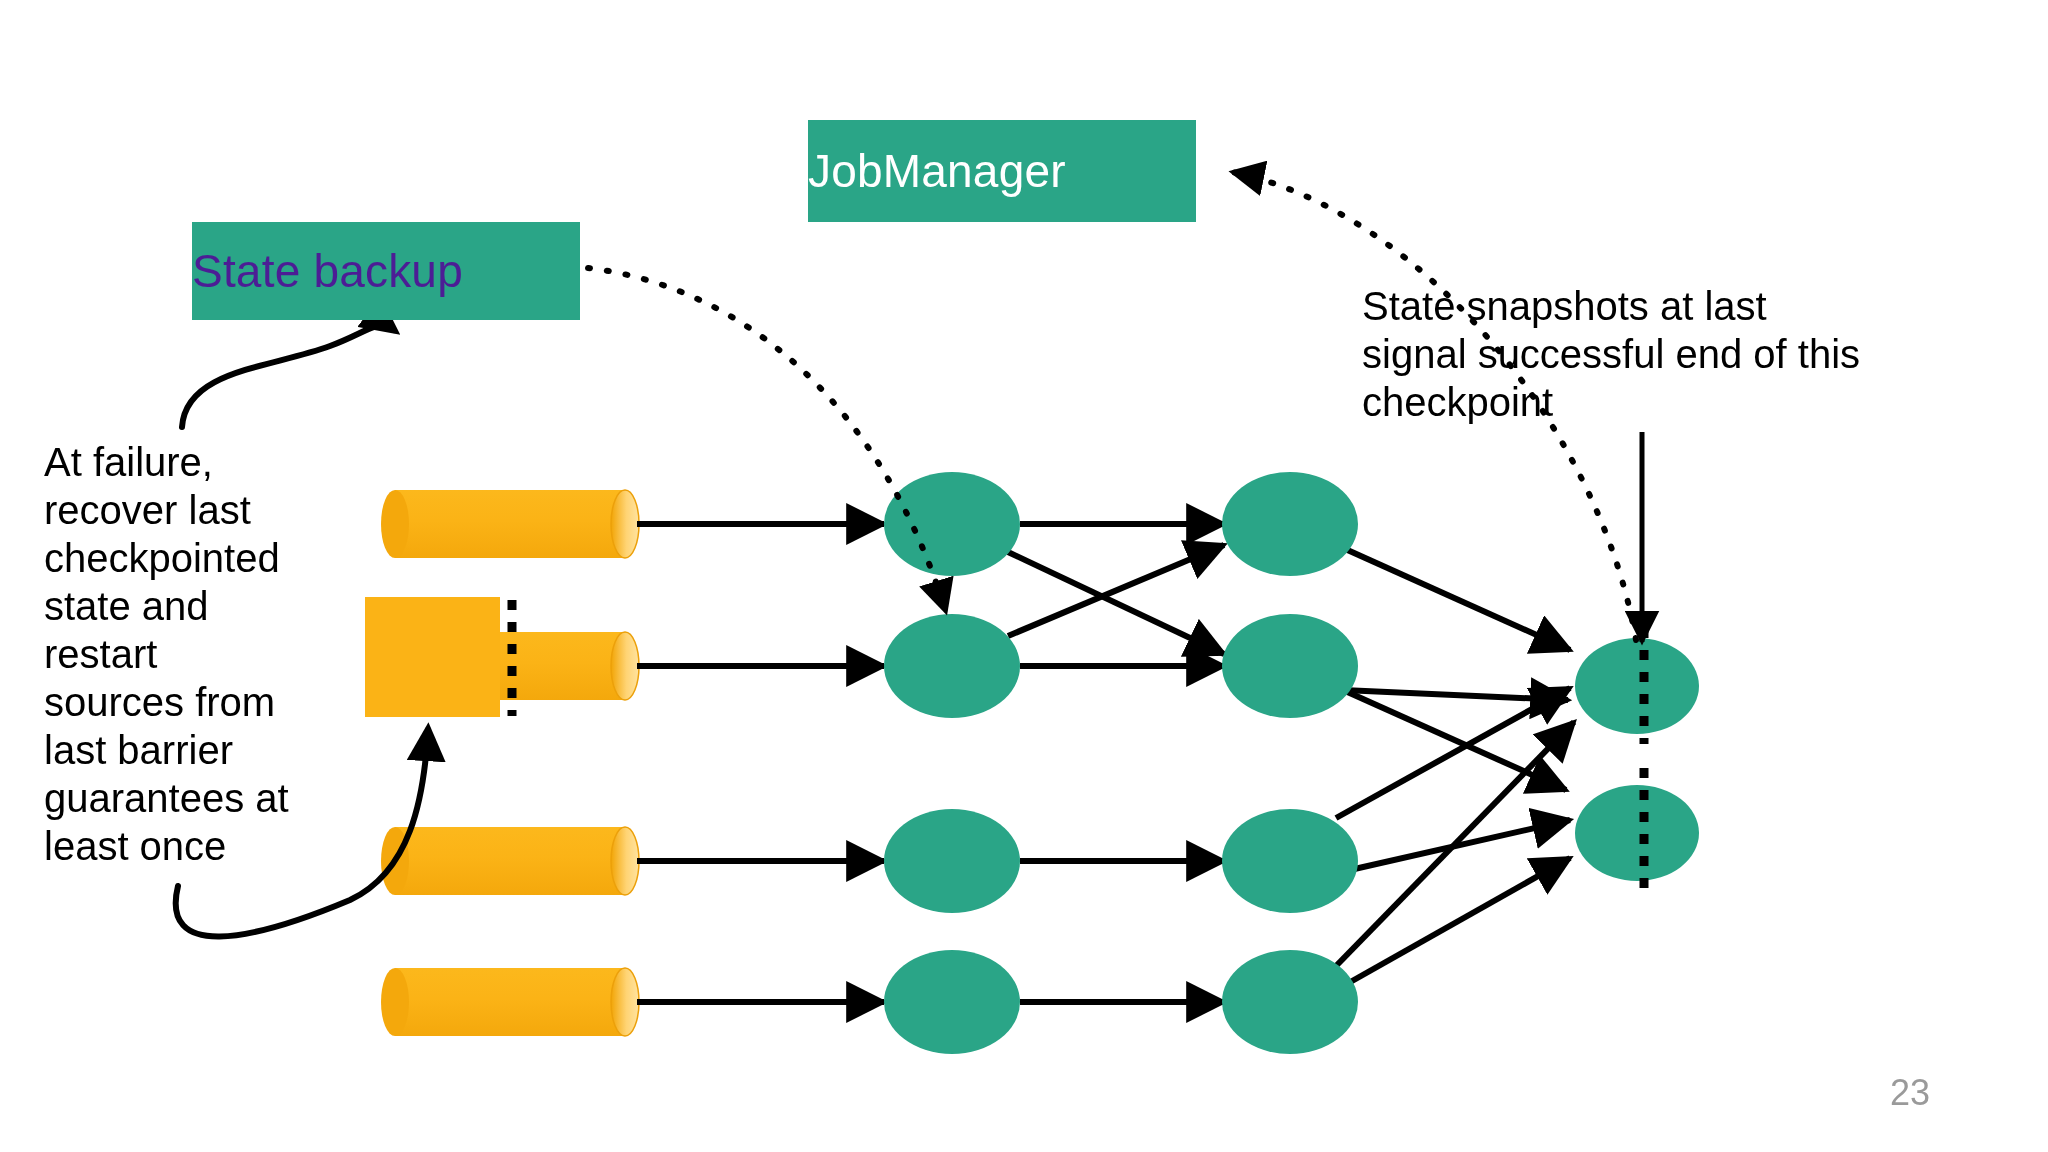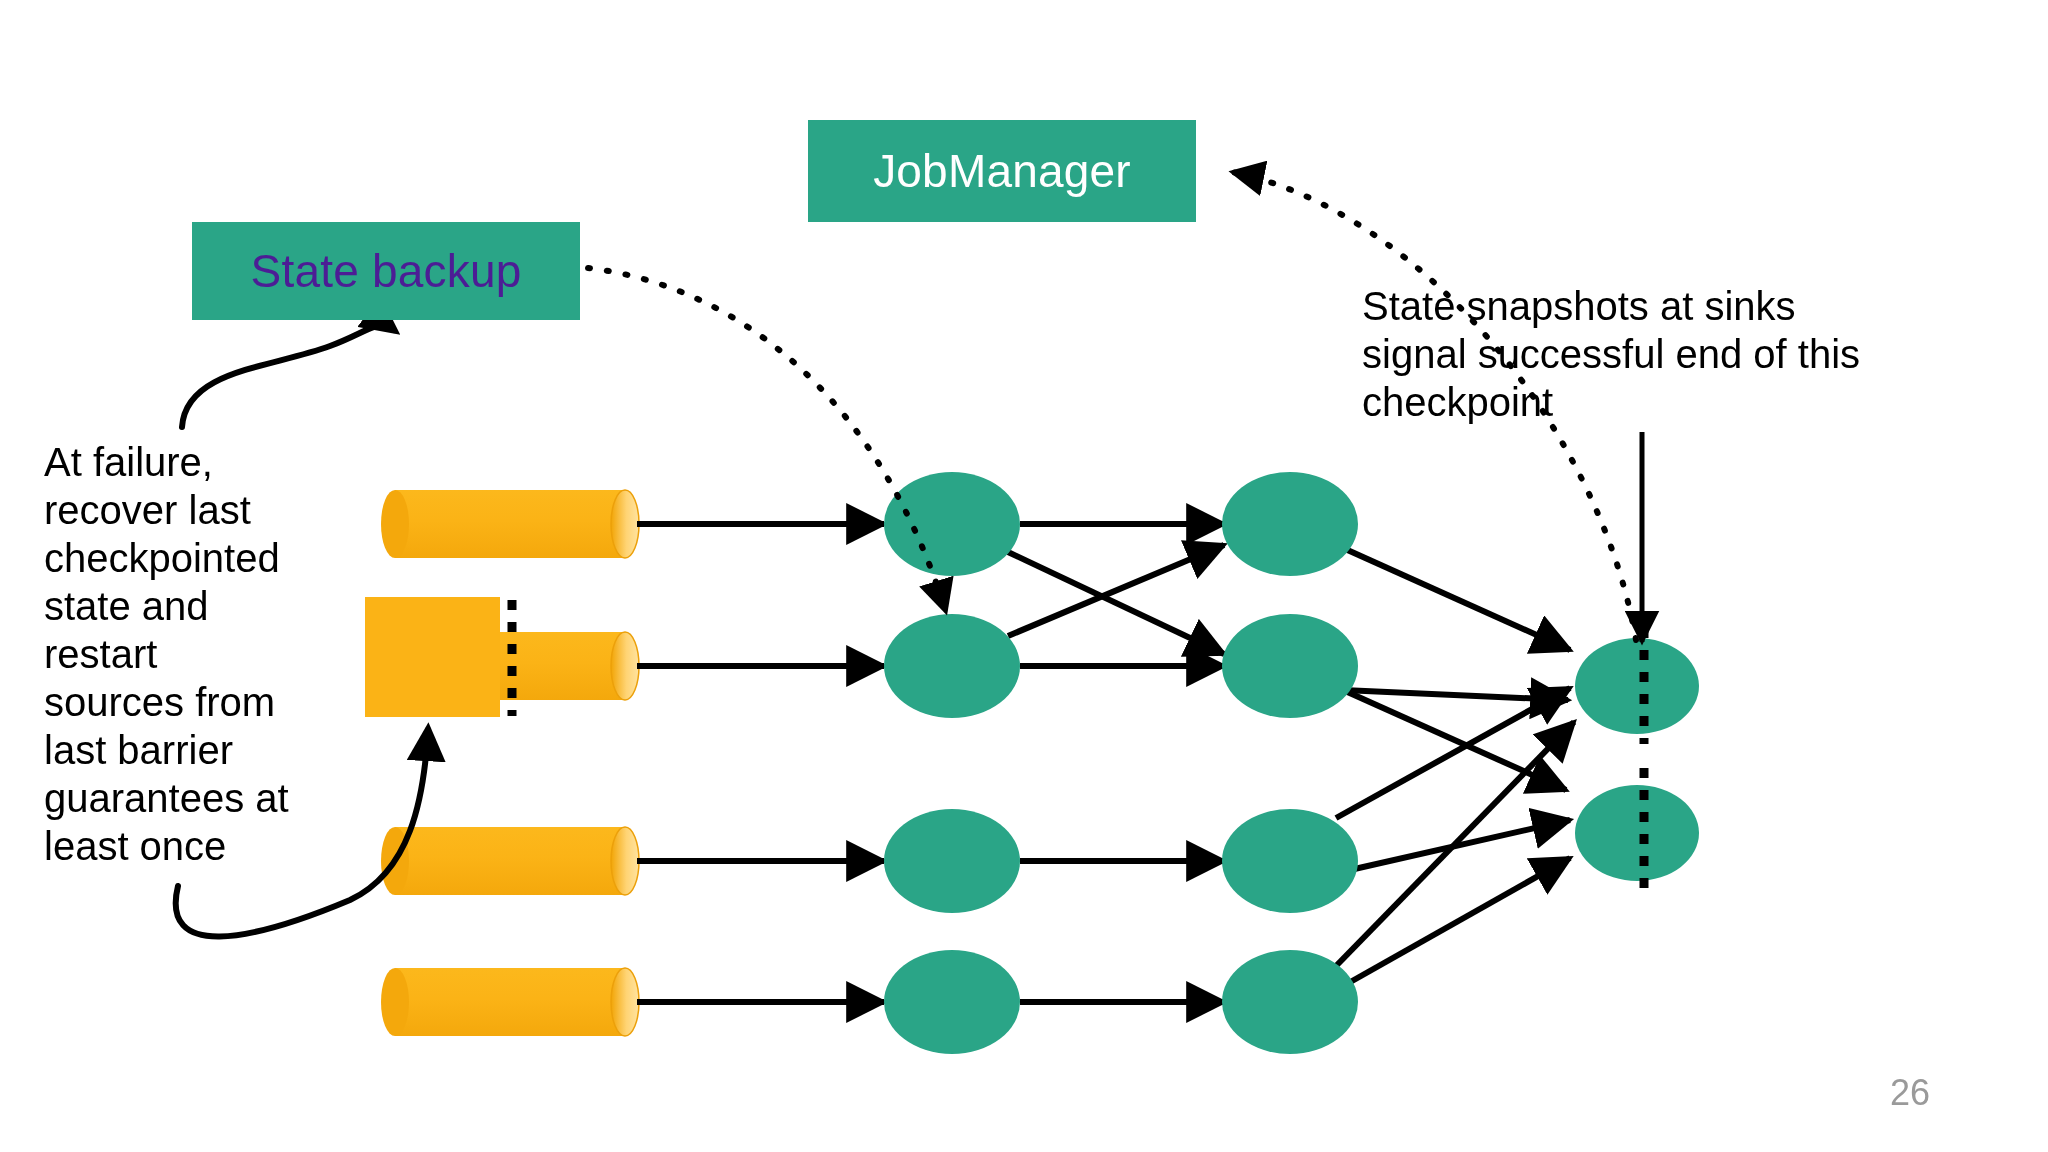--- a/index.html
+++ b/index.html
@@ -23,21 +23,20 @@
     left: 0;
     top: 0;
     width: 2048px;
     height: 1152px;
   }
   
   .label-box {
     position: absolute;
     display: flex;
     align-items: center;
-    justify-content: center;
     color: #ffffff;
     font-family: "Liberation Sans", sans-serif;
     font-weight: 400;
     letter-spacing: 0.2px;
     white-space: nowrap;
   }
   #state-backup-box {
     left: 192px;
     top: 222px;
     width: 388px;
@@ -203,19 +202,19 @@
   <div class="annotation" id="failure-note">At failure,
 recover last
 checkpointed
 state and
 restart
 sources from
 last barrier
 guarantees at
 least once</div>
 
-  <div class="annotation" id="sink-note">State snapshots at sinks
+  <div class="annotation" id="sink-note">State snapshots at last
 signal successful end of this
 checkpoint</div>
 
-  <div id="page-number" style="color: rgb(154, 154, 154);">26</div>
+  <div id="page-number" style="color: rgb(154, 154, 154);">23</div>
 
 </div>
 
 </body></html>

